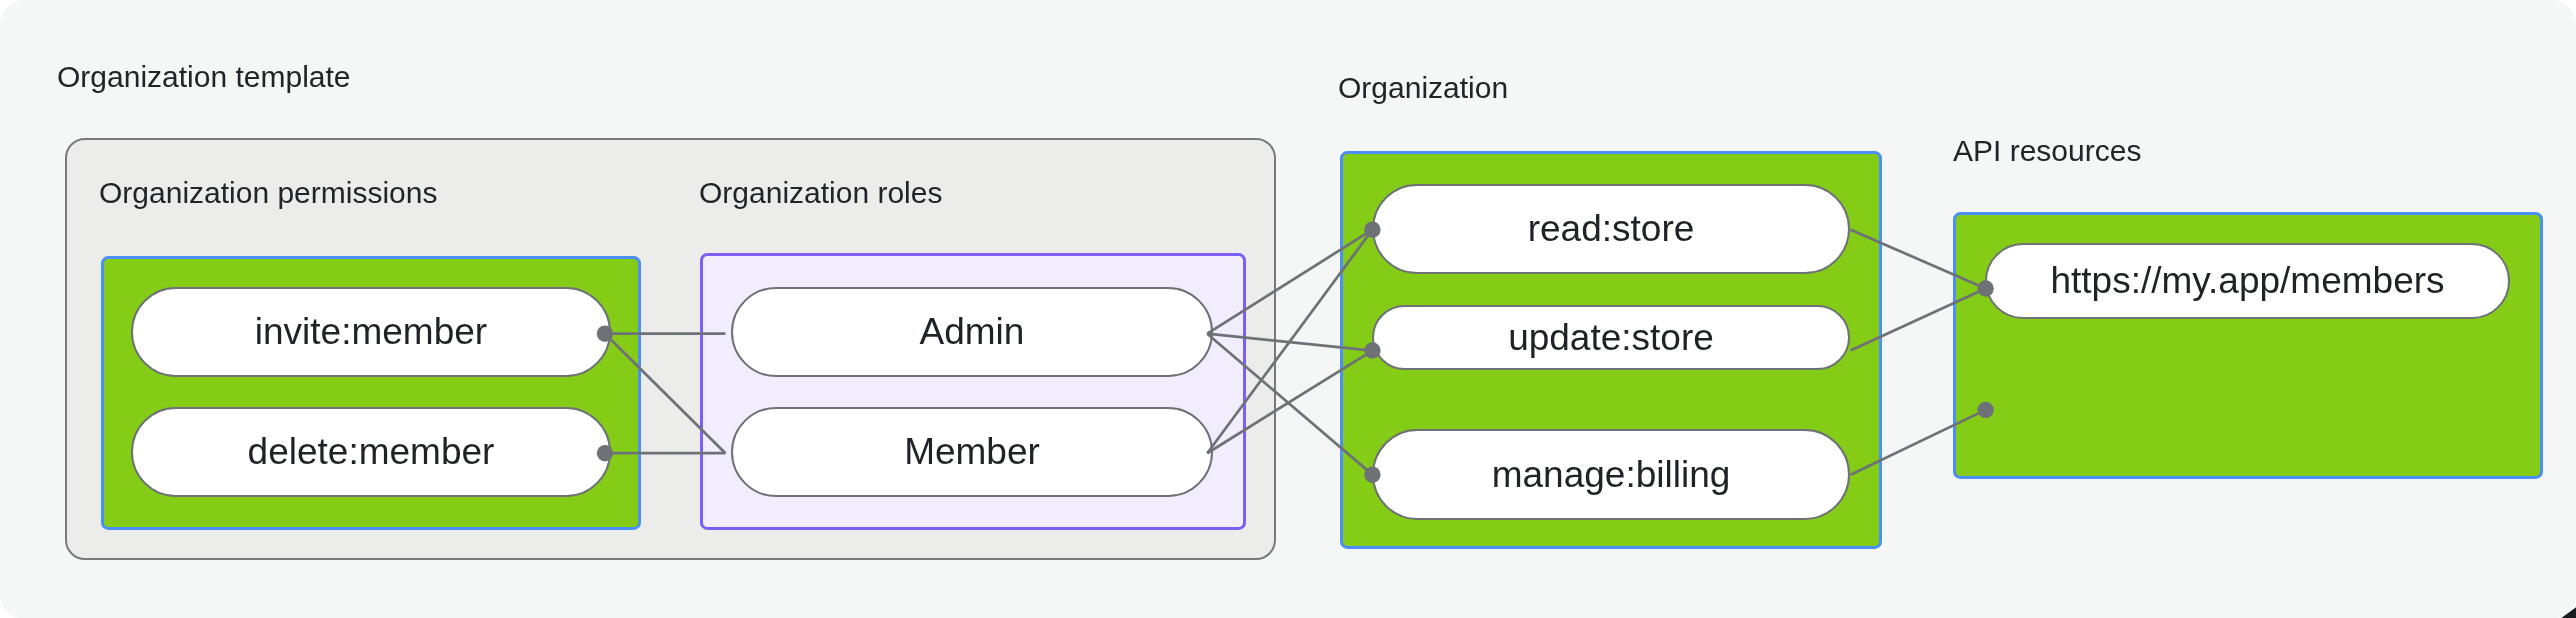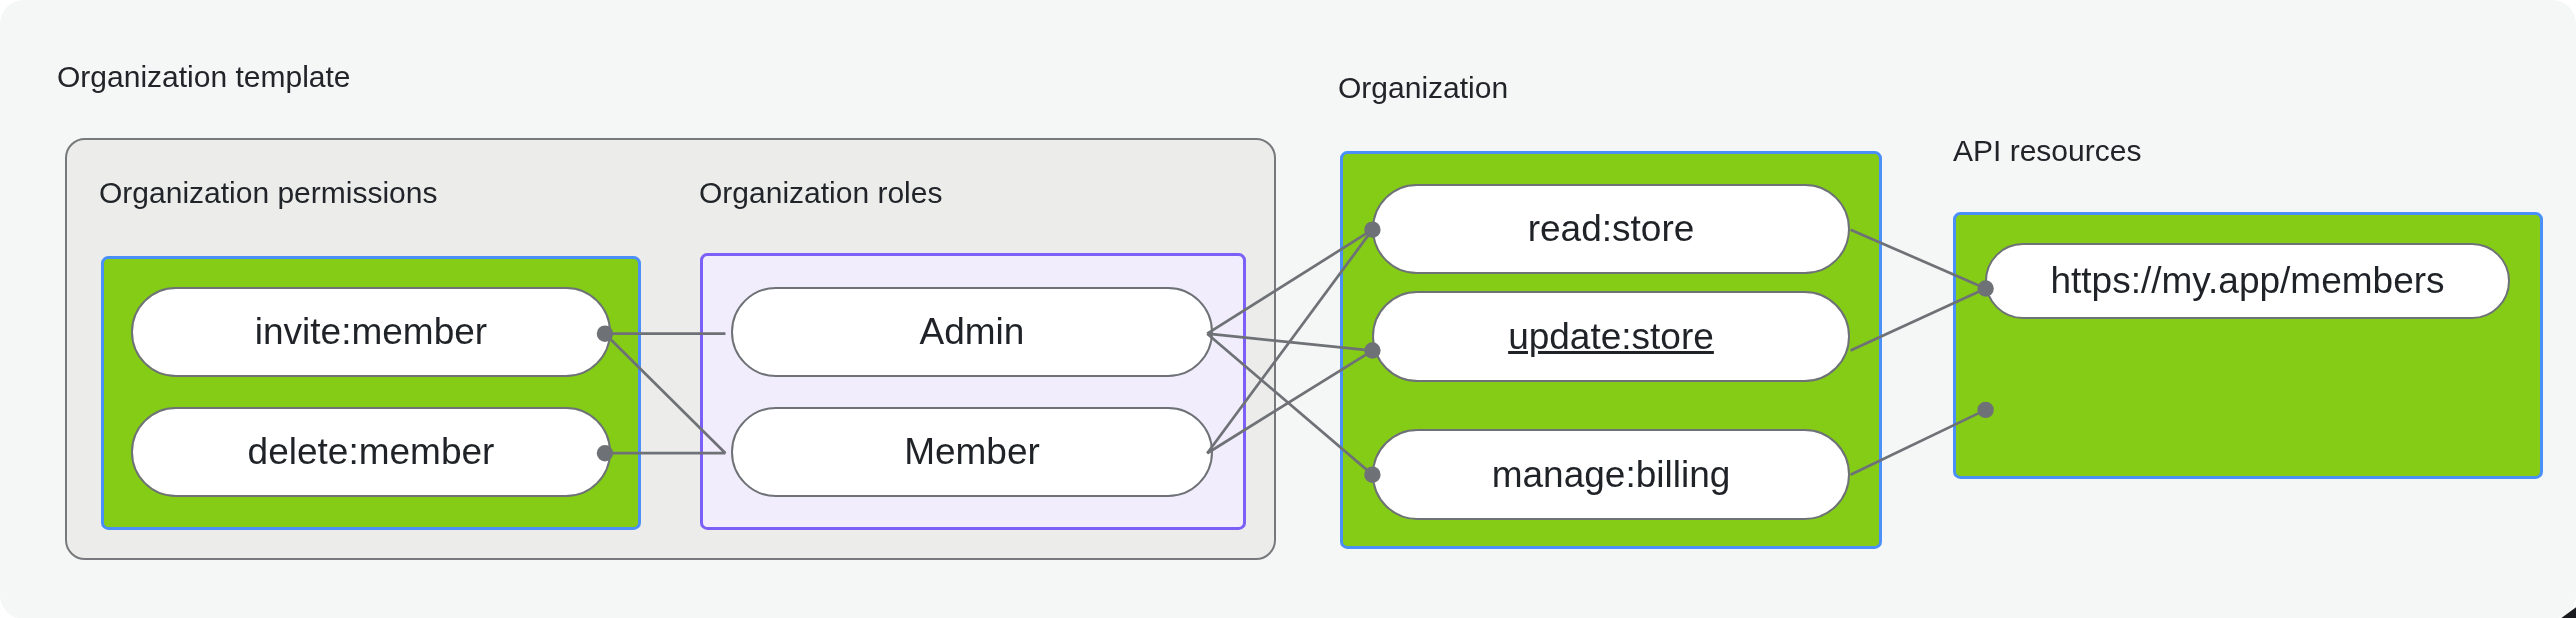--- a/index.html
+++ b/index.html
@@ -54,21 +54,21 @@
     display: flex; align-items: center; justify-content: center;
     font-size: 37px; color: #1f2227;
     white-space: nowrap;
   }
   
   #node-invite  { left: 27px; top: 28px;  width: 480px; height: 90px; }
   #node-delete  { left: 27px; top: 148px; width: 480px; height: 90px; }
   #node-admin   { left: 28px; top: 31px;  width: 482px; height: 90px; }
   #node-member  { left: 28px; top: 151px; width: 482px; height: 90px; }
   #node-read    { left: 29px; top: 30px;  width: 478px; height: 90px; }
-  #node-update  { left: 29px; top: 137px; width: 478px; height: 91px; text-decoration: underline; }
+  #node-update  { left: 29px; top: 151px; width: 478px; height: 65px; }
   #node-manage  { left: 29px; top: 275px; width: 478px; height: 91px; }
   #node-members-api { left: 29px; top: 28px;  width: 525px; height: 76px; }
   #node-billing-api { left: 29px; top: 150px; width: 525px; height: 89px; }
 
   #title-label           { left: 57px;   top: 59px;  }
   #org-permissions-label { left: 89px;   top: 172px; }
   #org-roles-label       { left: 690px;  top: 172px; }
   #permissions-label     { left: 1338px; top: 70px;  }
   #api-resources-label   { left: 1953px; top: 133px; text-align: right; }
 

